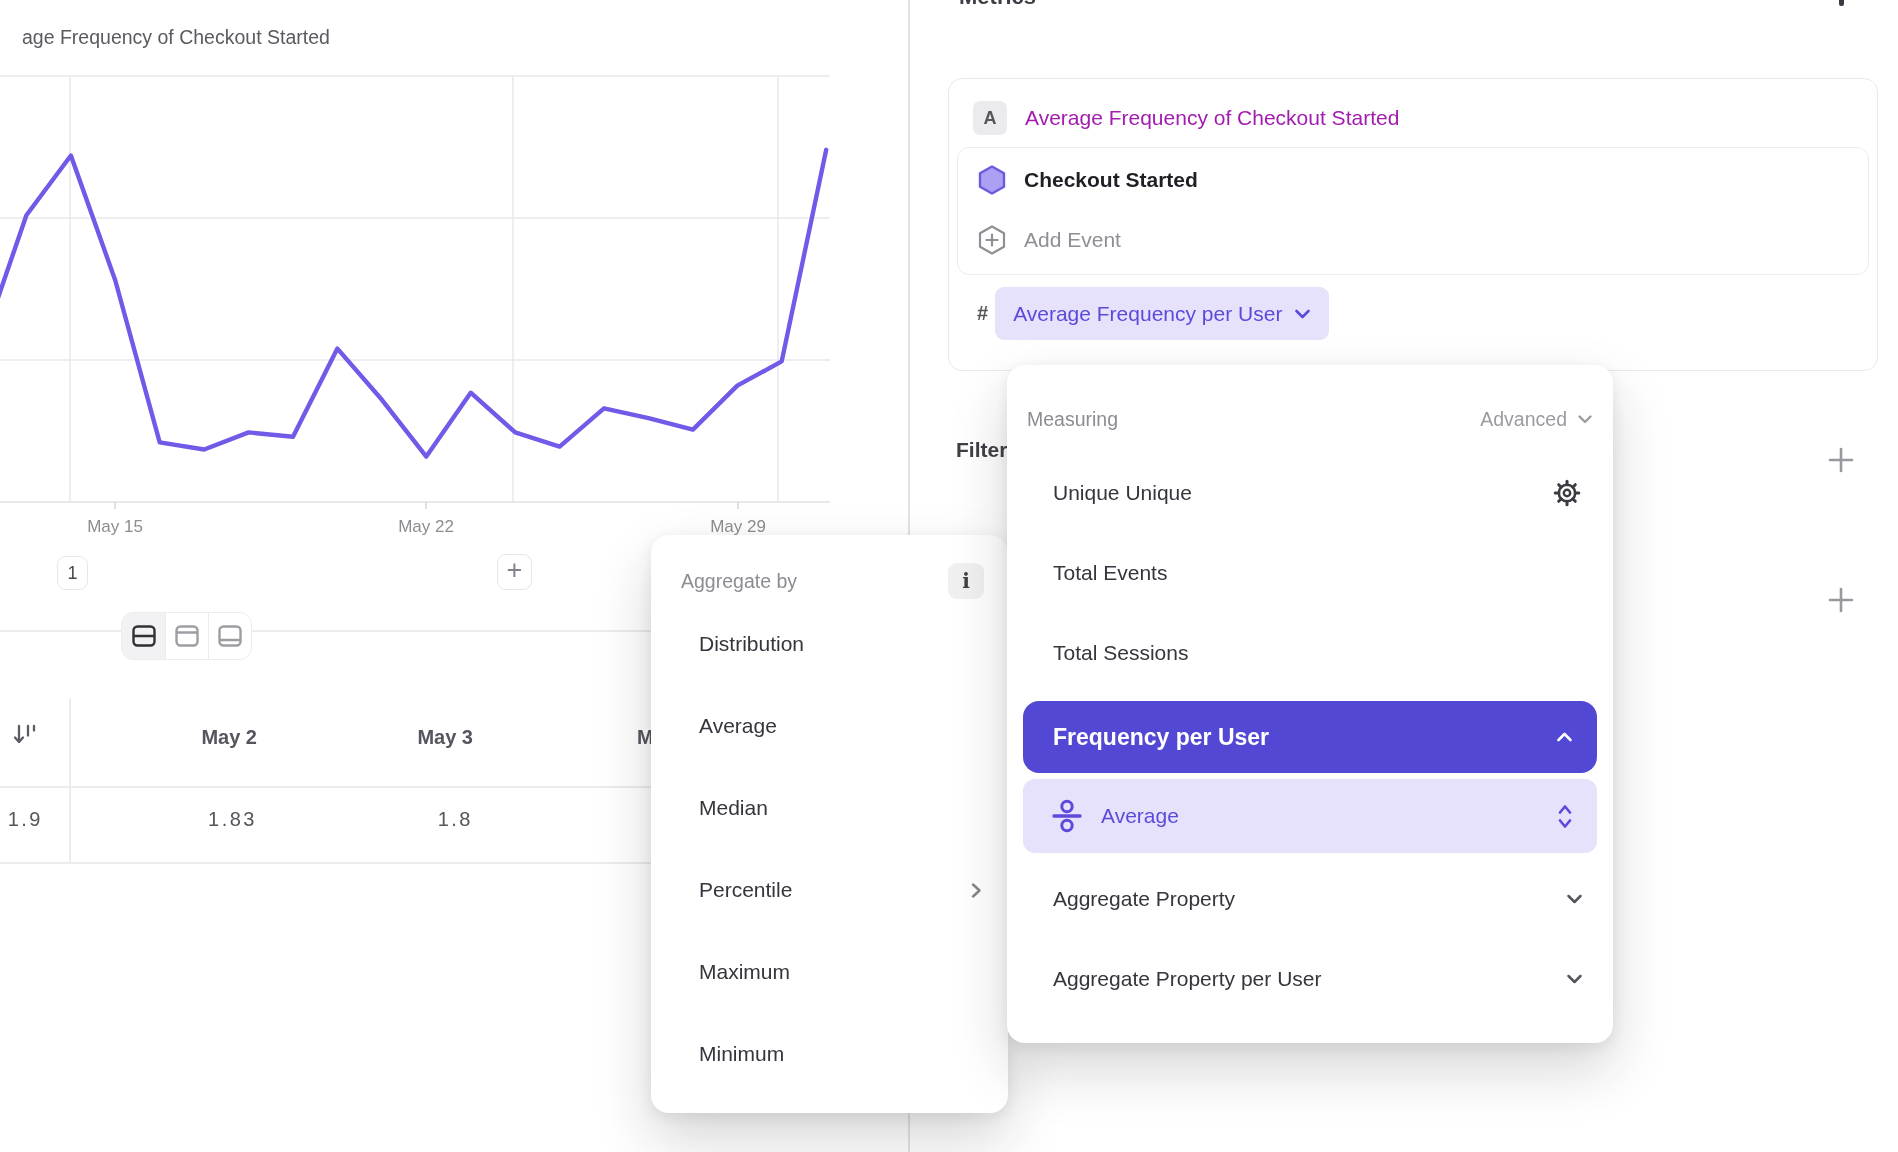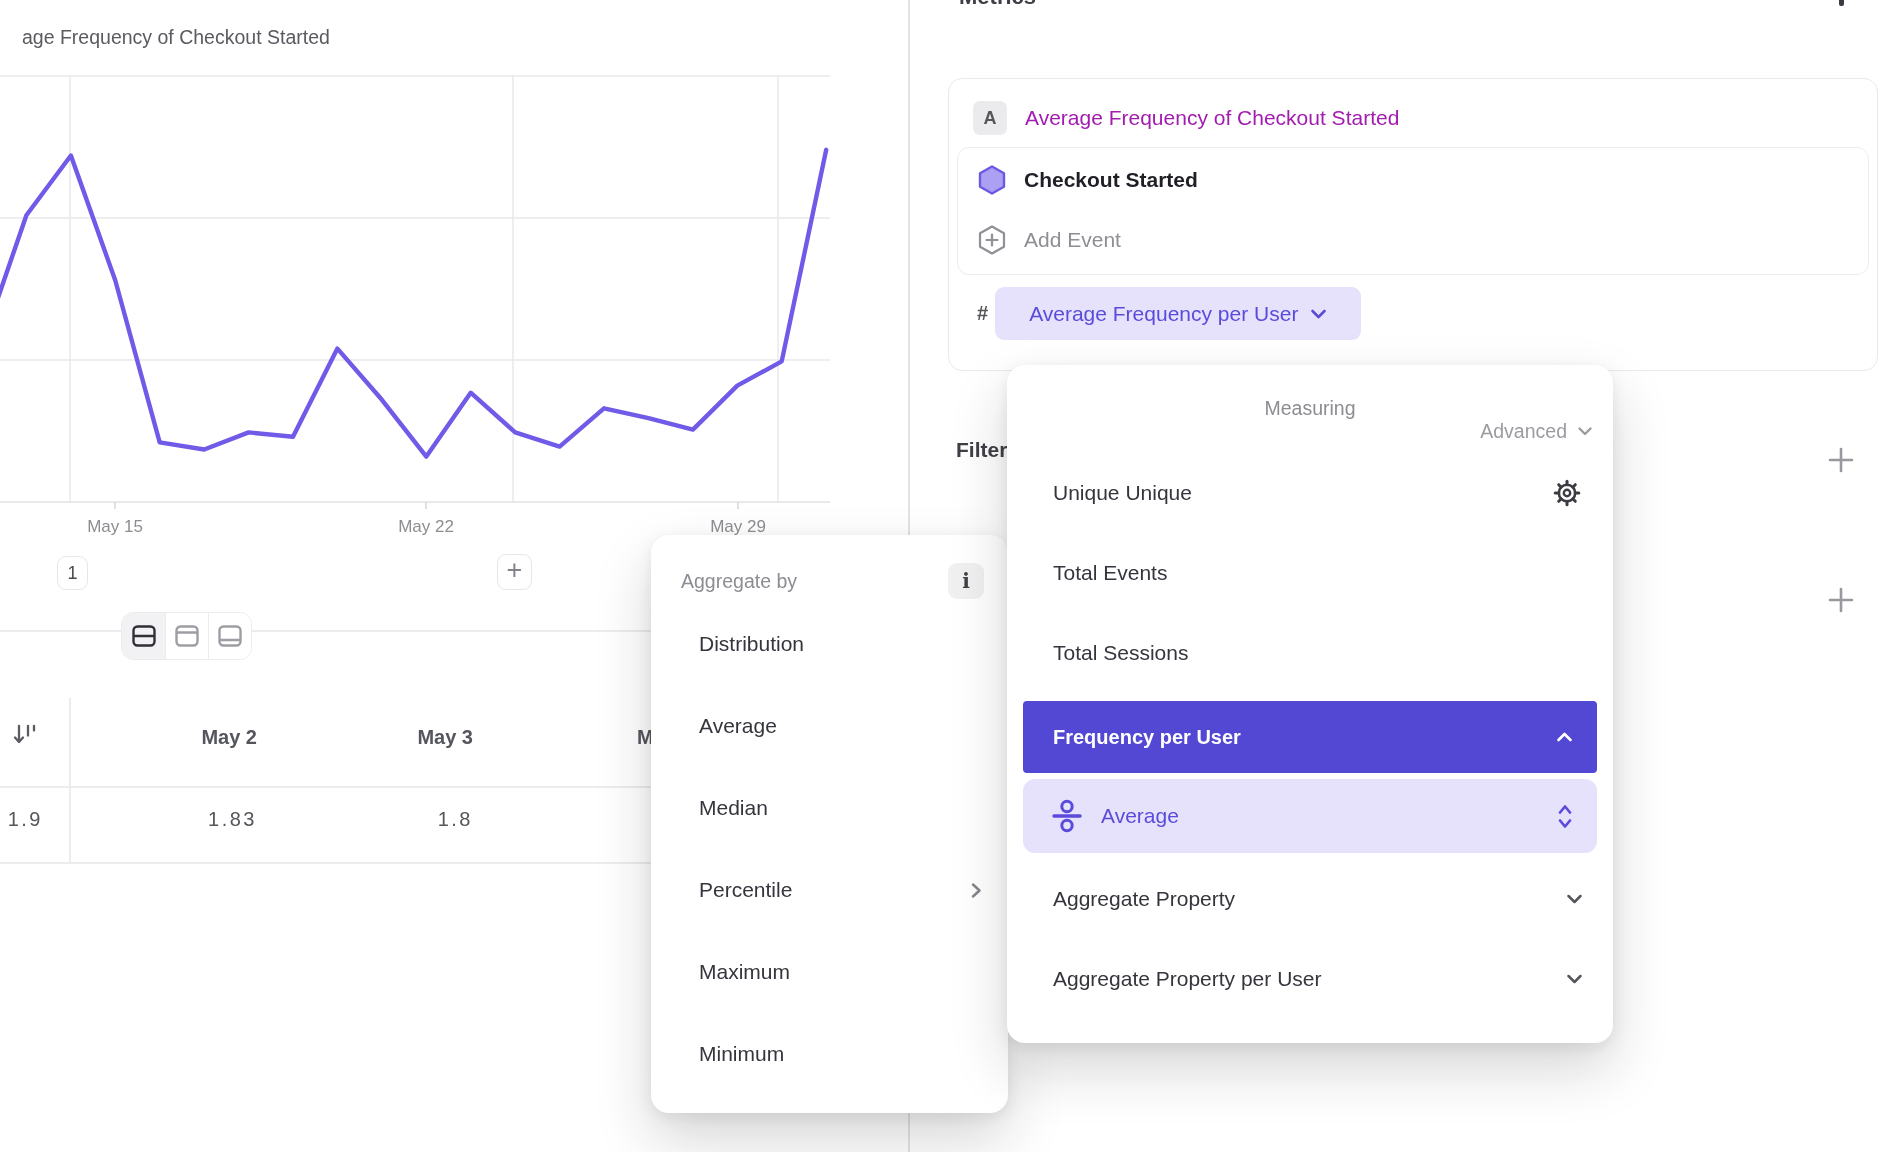--- a/index.html
+++ b/index.html
@@ -47,21 +47,21 @@
   .a-badge { width:34px; height:34px; border-radius:7px; background:#ebebee; color:#55555a;
              font-size:18px; font-weight:600; display:flex; align-items:center; justify-content:center; }
   .metric-name { margin-left:18px; font-size:21px; font-weight:500; color:#a21caf; }
   .event-card { border:1.5px solid #ececef; border-radius:12px; }
   .event-row { height:64px; display:flex; align-items:center; padding:0 18px; }
   .event-label { margin-left:16px; font-size:21px; font-weight:700; color:#1f1f26; }
   .addevent-label { margin-left:16px; font-size:21px; font-weight:500; color:#8e8e94; }
   .agg-row { display:flex; align-items:center; padding:12px 0 0 20px; }
   .hash { font-size:20px; font-weight:600; color:#55555a; }
   .pill { margin-left:7px; height:53px; background:#e6e2fc; border-radius:9px; display:flex; align-items:center;
-          padding:0 34px; color:#5a4bdb; font-size:21px; font-weight:500; gap:12px; }
+          padding:0 18px; color:#5a4bdb; font-size:21px; font-weight:500; gap:12px; }
 
   .filter-label { position:absolute; left:47px; top:438px; font-size:21px; font-weight:700; color:#3f3f46; }
   .plus-btn { position:absolute; width:32px; height:32px; display:flex; align-items:center; justify-content:center; }
   .plus-btn.p1 { left:916px; top:444px; }
   .plus-btn.p2 { left:916px; top:584px; }
 
   
   .menu { position:absolute; background:#fff; border-radius:18px;
           box-shadow:0 26px 56px rgba(25,25,35,.18), 0 4px 14px rgba(25,25,35,.08); }
   .menu.aggregate { left:651px; top:535px; width:357px; height:578px; z-index:40; padding:24px 0 22px; }
@@ -71,22 +71,22 @@
   .menu-head-label { font-size:19.5px; color:#8c8c93; }
   .info-chip { margin-left:auto; width:36px; height:36px; background:#f0f0f1; border-radius:9px;
                display:flex; align-items:center; justify-content:center;
                font-family:"DejaVu Serif", serif; font-weight:700; font-size:20px; color:#3f3f46; }
   .adv { margin-left:auto; display:flex; align-items:center; gap:10px; font-size:19.5px; color:#9b9ba1; }
 
   .agg-items .mrow { height:82px; padding:0 26px 0 48px; }
   .mrow { display:flex; align-items:center; font-size:21px; font-weight:500; color:#35353d; }
   .meas-body { padding:0 16px; margin-top:12px; }
   .meas-body .mrow { height:80px; padding:0 14px 0 30px; }
-  .sel-block { margin-top:8px; height:72px; background:#5348d4; border-radius:4px;
-               display:flex; align-items:center; padding:0 24px 0 30px; color:#fff; font-size:20px; font-weight:600; }
+  .sel-block { margin-top:8px; height:72px; background:#5348d4; border-radius:16px;
+               display:flex; align-items:center; padding:0 24px 0 30px; color:#fff; font-size:23px; font-weight:600; }
   .avg-block { margin-top:6px; height:74px; background:#e6e2fc; border-radius:12px;
                display:flex; align-items:center; padding:0 24px 0 26px; color:#5a4bdb; font-size:21px; font-weight:500; }
   .avg-label { margin-left:16px; }
   .push { margin-left:auto; }
   .collapsed { margin-top:6px; }
 </style>
 </head>
 <body>
 
 <div class="stage">
@@ -239,21 +239,21 @@
       <div class="mrow">
         <span>Maximum</span>
       </div>
       <div class="mrow">
         <span>Minimum</span>
       </div>
     </div>
   </div>
 
   <div class="menu measuring">
-    <div class="menu-head" style="padding:0 20px;flex-direction:column;">
+    <div class="menu-head" style="padding:0 20px;">
       <span class="menu-head-label">Measuring</span>
       <span class="adv">
         <span>Advanced</span>
         <svg width="16" height="11" viewBox="0 0 16 11">
           <polyline points="2.5,2.5 8,8 13.5,2.5" fill="none" stroke="#9b9ba1" stroke-width="2.4" stroke-linecap="round" stroke-linejoin="round"></polyline>
         </svg>
       </span>
     </div>
     <div class="meas-body">
       <div class="mrow">

